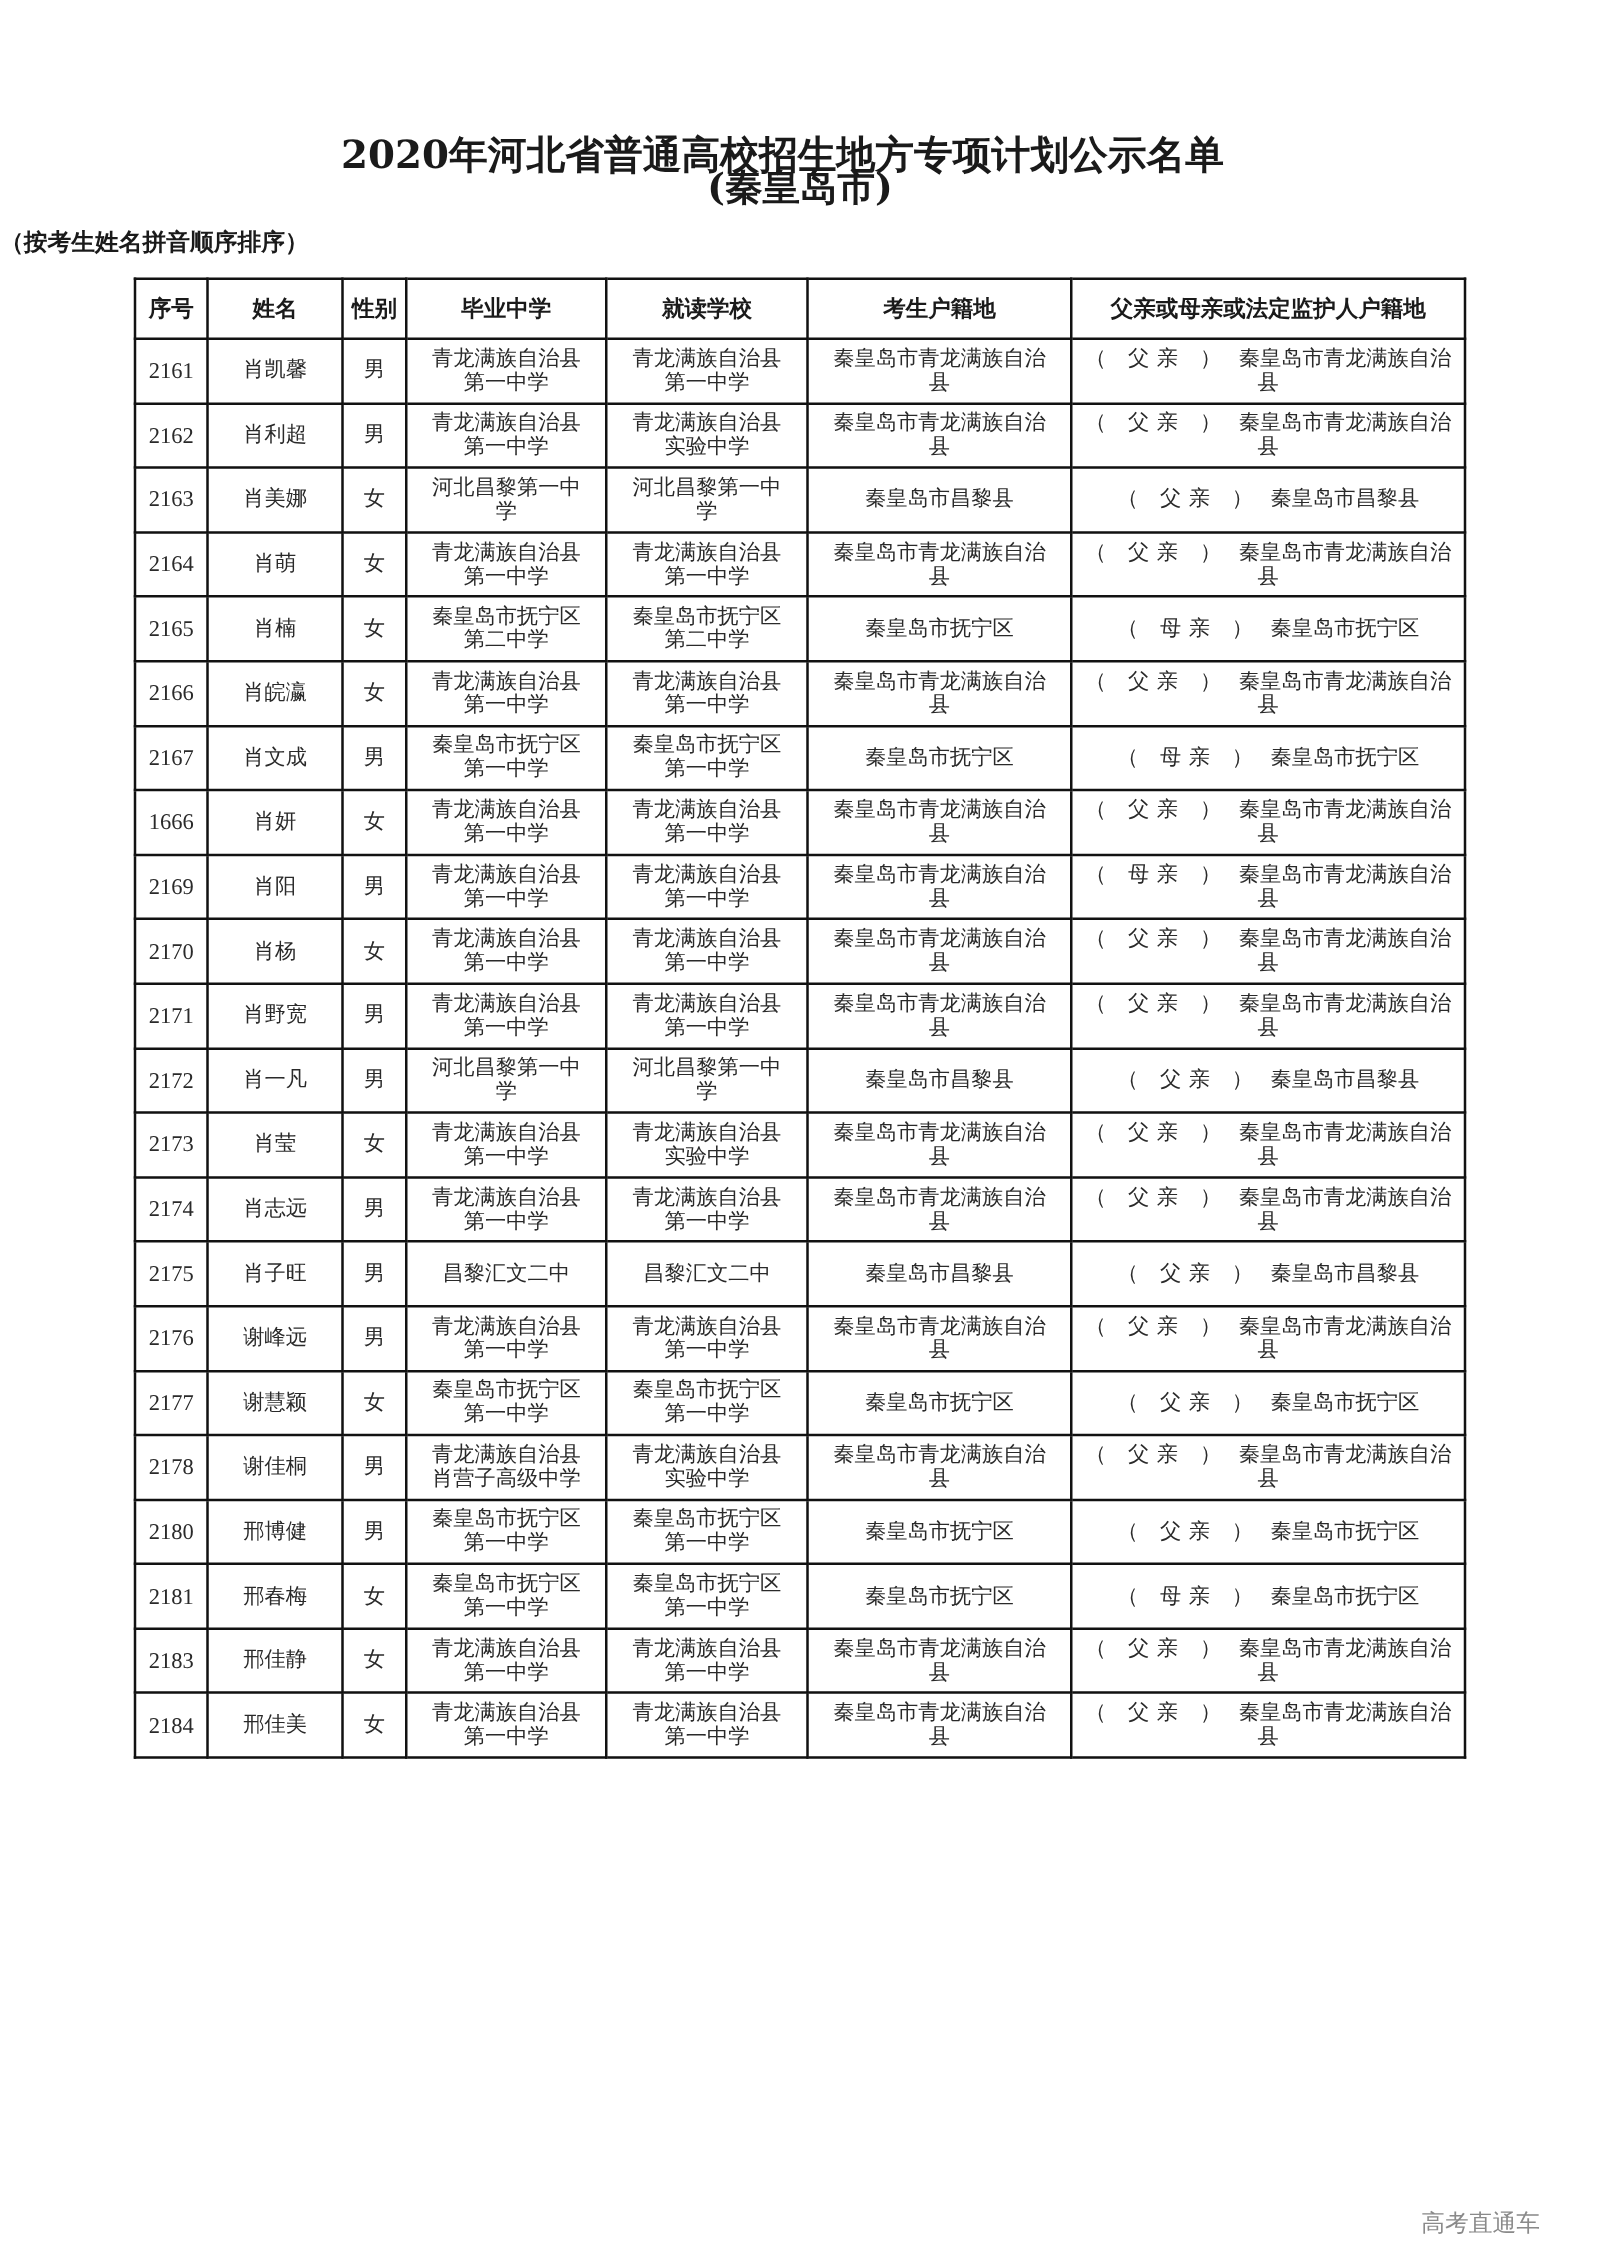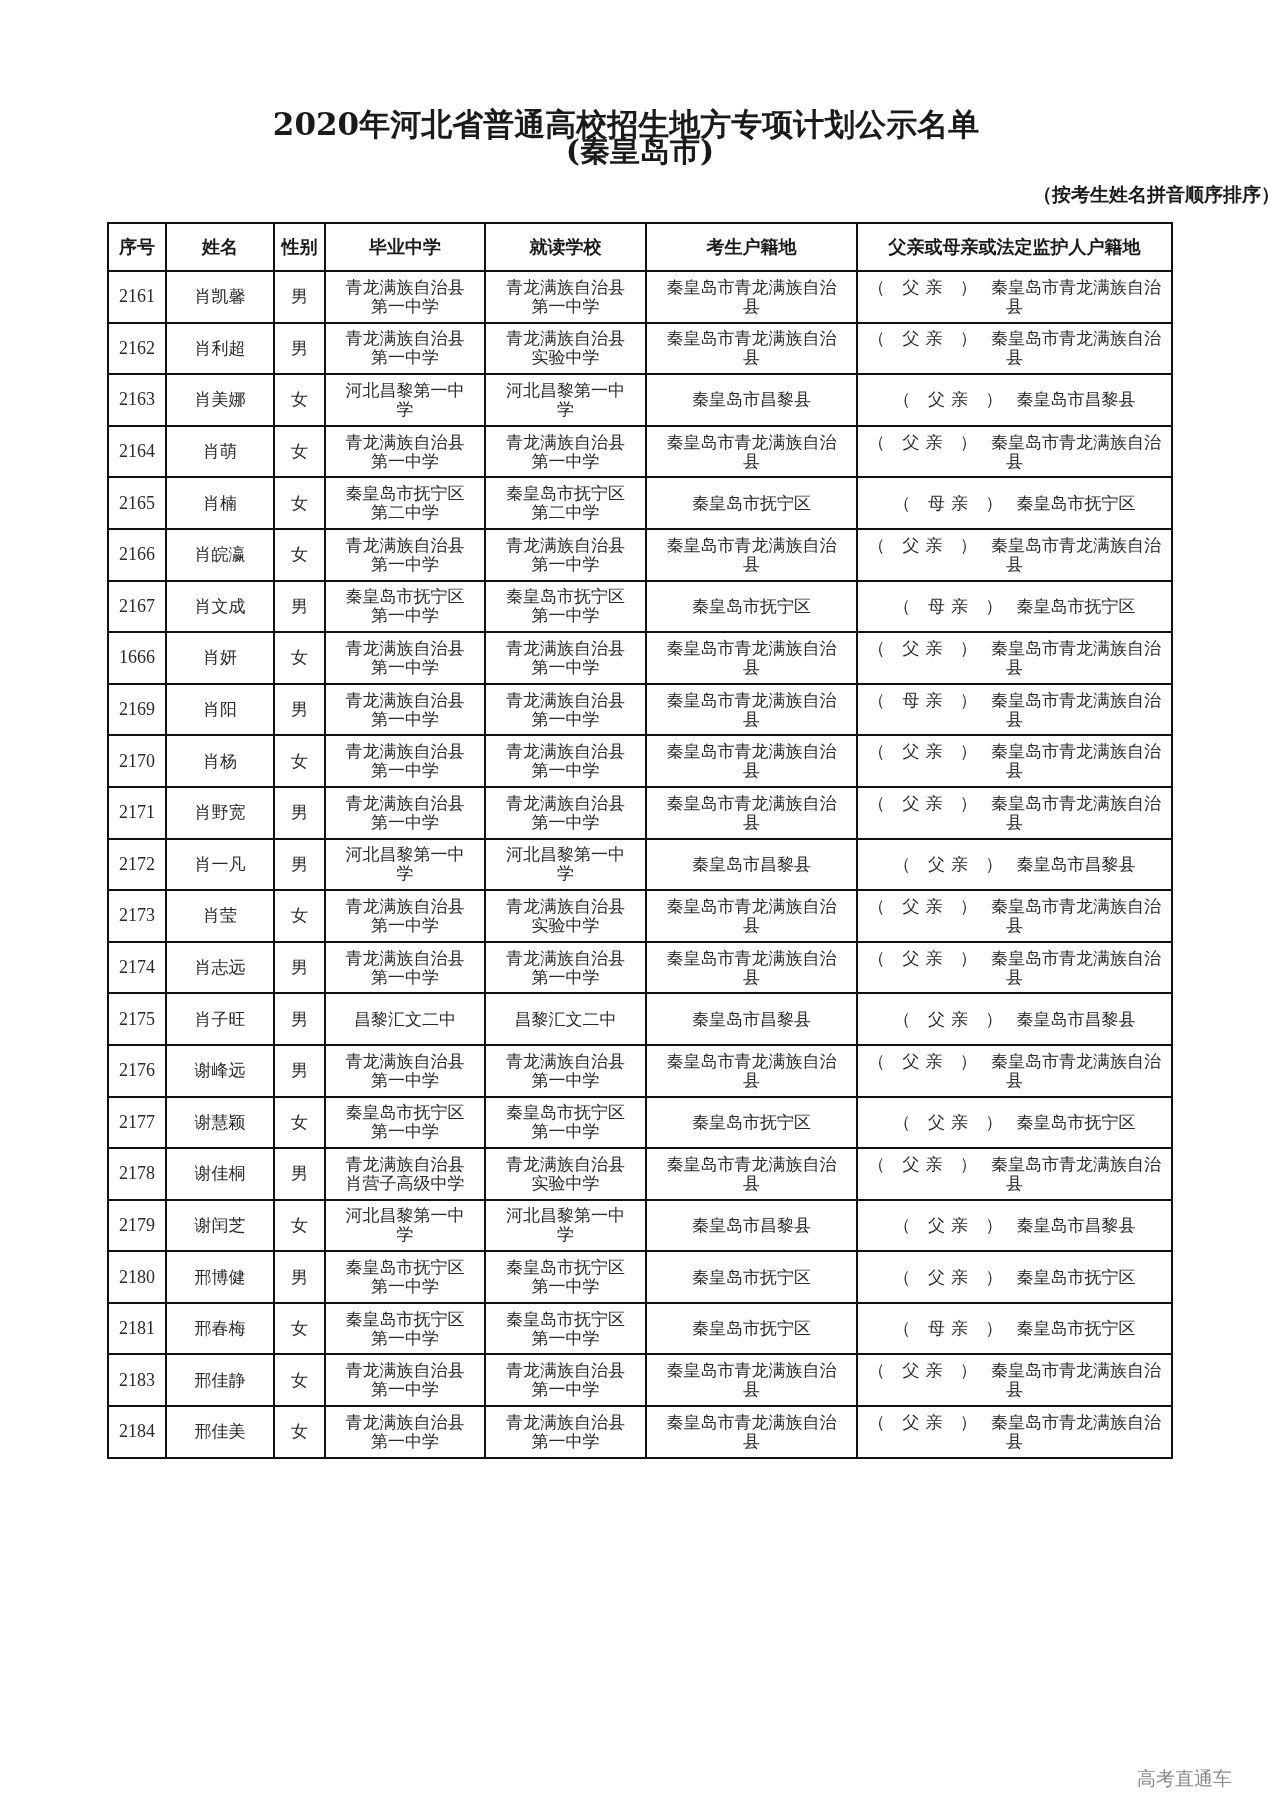--- a/index.html
+++ b/index.html
@@ -2,21 +2,21 @@
 <html><head>
 <meta charset="utf-8">
 <style>
   html, body { margin: 0; padding: 0; background: #ffffff; }
   body { width: 1280px; height: 1811px; position: relative; overflow: hidden;
          font-family: "DejaVu Serif", "Liberation Serif", serif; color: #1a1a1a; }
   .title { position: absolute; left: 0; width: 1252px; text-align: center; top: 104px;
            font-size: 31px; font-weight: bold; letter-spacing: 0px; line-height: 40px; }
   .subtitle { position: absolute; left: 0; width: 1280px; text-align: center; top: 132px;
               font-size: 30px; font-weight: bold; line-height: 38px; }
-  .note { position: absolute; left: 0; width: 1280px; text-align: right; top: 182px;
+  .note { position: absolute; left: 0; width: 1280px; text-align: left; top: 182px;
           font-size: 19px; font-weight: bold; line-height: 24px; }
   table.roster { position: absolute; left: 107px; top: 222px; width: 1064px;
                  border-collapse: collapse; table-layout: fixed; }
   table.roster th, table.roster td { border: 2px solid #111; text-align: center; vertical-align: middle;
                  padding: 0 4px; overflow: hidden; }
   table.roster th { height: 46px; font-size: 18px; font-weight: bold;
                     font-family: "DejaVu Sans", "Liberation Sans", sans-serif; }
   table.roster td { height: 49.6px; font-size: 17px; line-height: 19px; color: #2a2a2a;
                     font-family: "DejaVu Sans", "Liberation Sans", sans-serif; }
   table.roster td.num { font-family: "Liberation Serif", "DejaVu Serif", serif; font-size: 18px; }
@@ -364,37 +364,20 @@
           <span class="cell-line">青龙满族自治县</span>
           <span class="cell-line">实验中学</span>
         </td>
         <td>
           <span class="cell-line">秦皇岛市青龙满族自治</span>
           <span class="cell-line">县</span>
         </td>
         <td class="guardian"><span class="rel">（ 父亲 ）</span><span>秦皇岛市青龙满族自治县</span></td>
       </tr>
       <tr>
-        <td class="num">2179</td>
-        <td>谢闰芝</td>
-        <td>女</td>
-        <td>
-          <span class="cell-line">河北昌黎第一中</span>
-          <span class="cell-line">学</span>
-        </td>
-        <td>
-          <span class="cell-line">河北昌黎第一中</span>
-          <span class="cell-line">学</span>
-        </td>
-        <td>
-          <span class="cell-line">秦皇岛市昌黎县</span>
-        </td>
-        <td class="guardian"><span class="rel">（ 父亲 ）</span><span>秦皇岛市昌黎县</span></td>
-      </tr>
-      <tr>
         <td class="num">2180</td>
         <td>邢博健</td>
         <td>男</td>
         <td>
           <span class="cell-line">秦皇岛市抚宁区</span>
           <span class="cell-line">第一中学</span>
         </td>
         <td>
           <span class="cell-line">秦皇岛市抚宁区</span>
           <span class="cell-line">第一中学</span>

